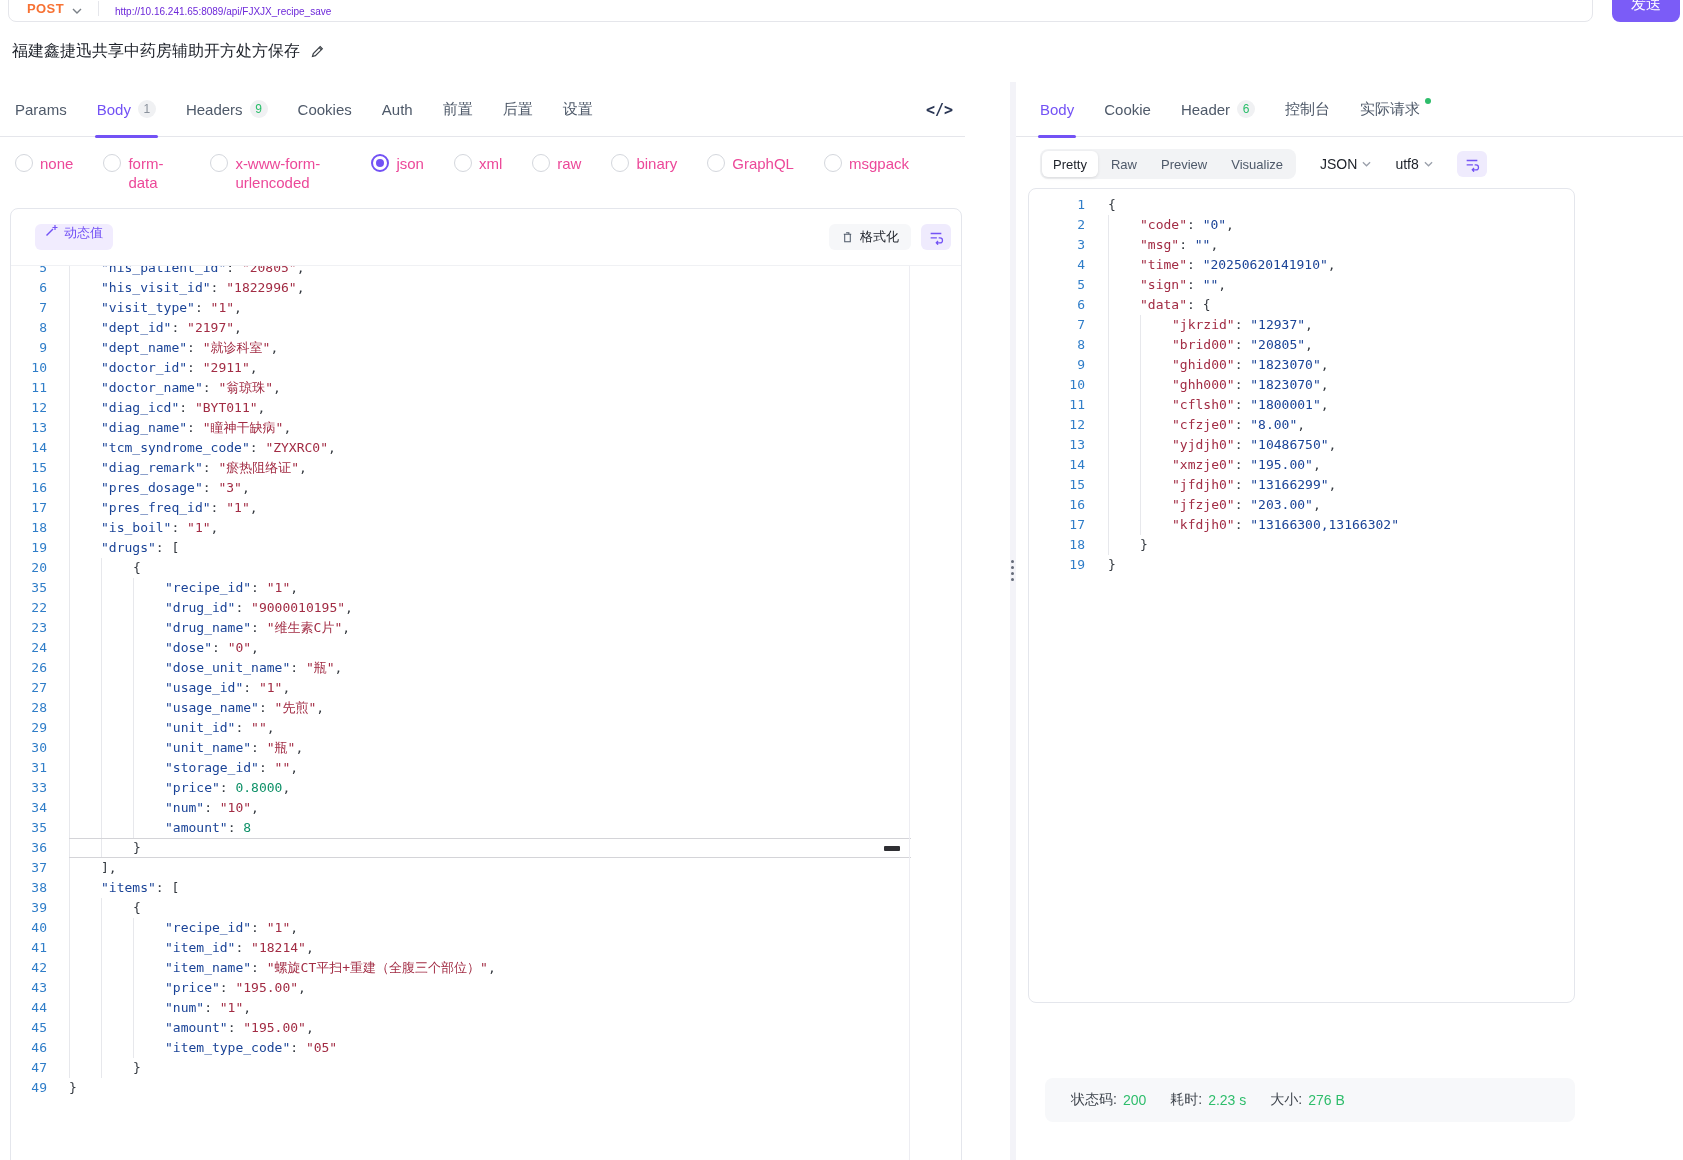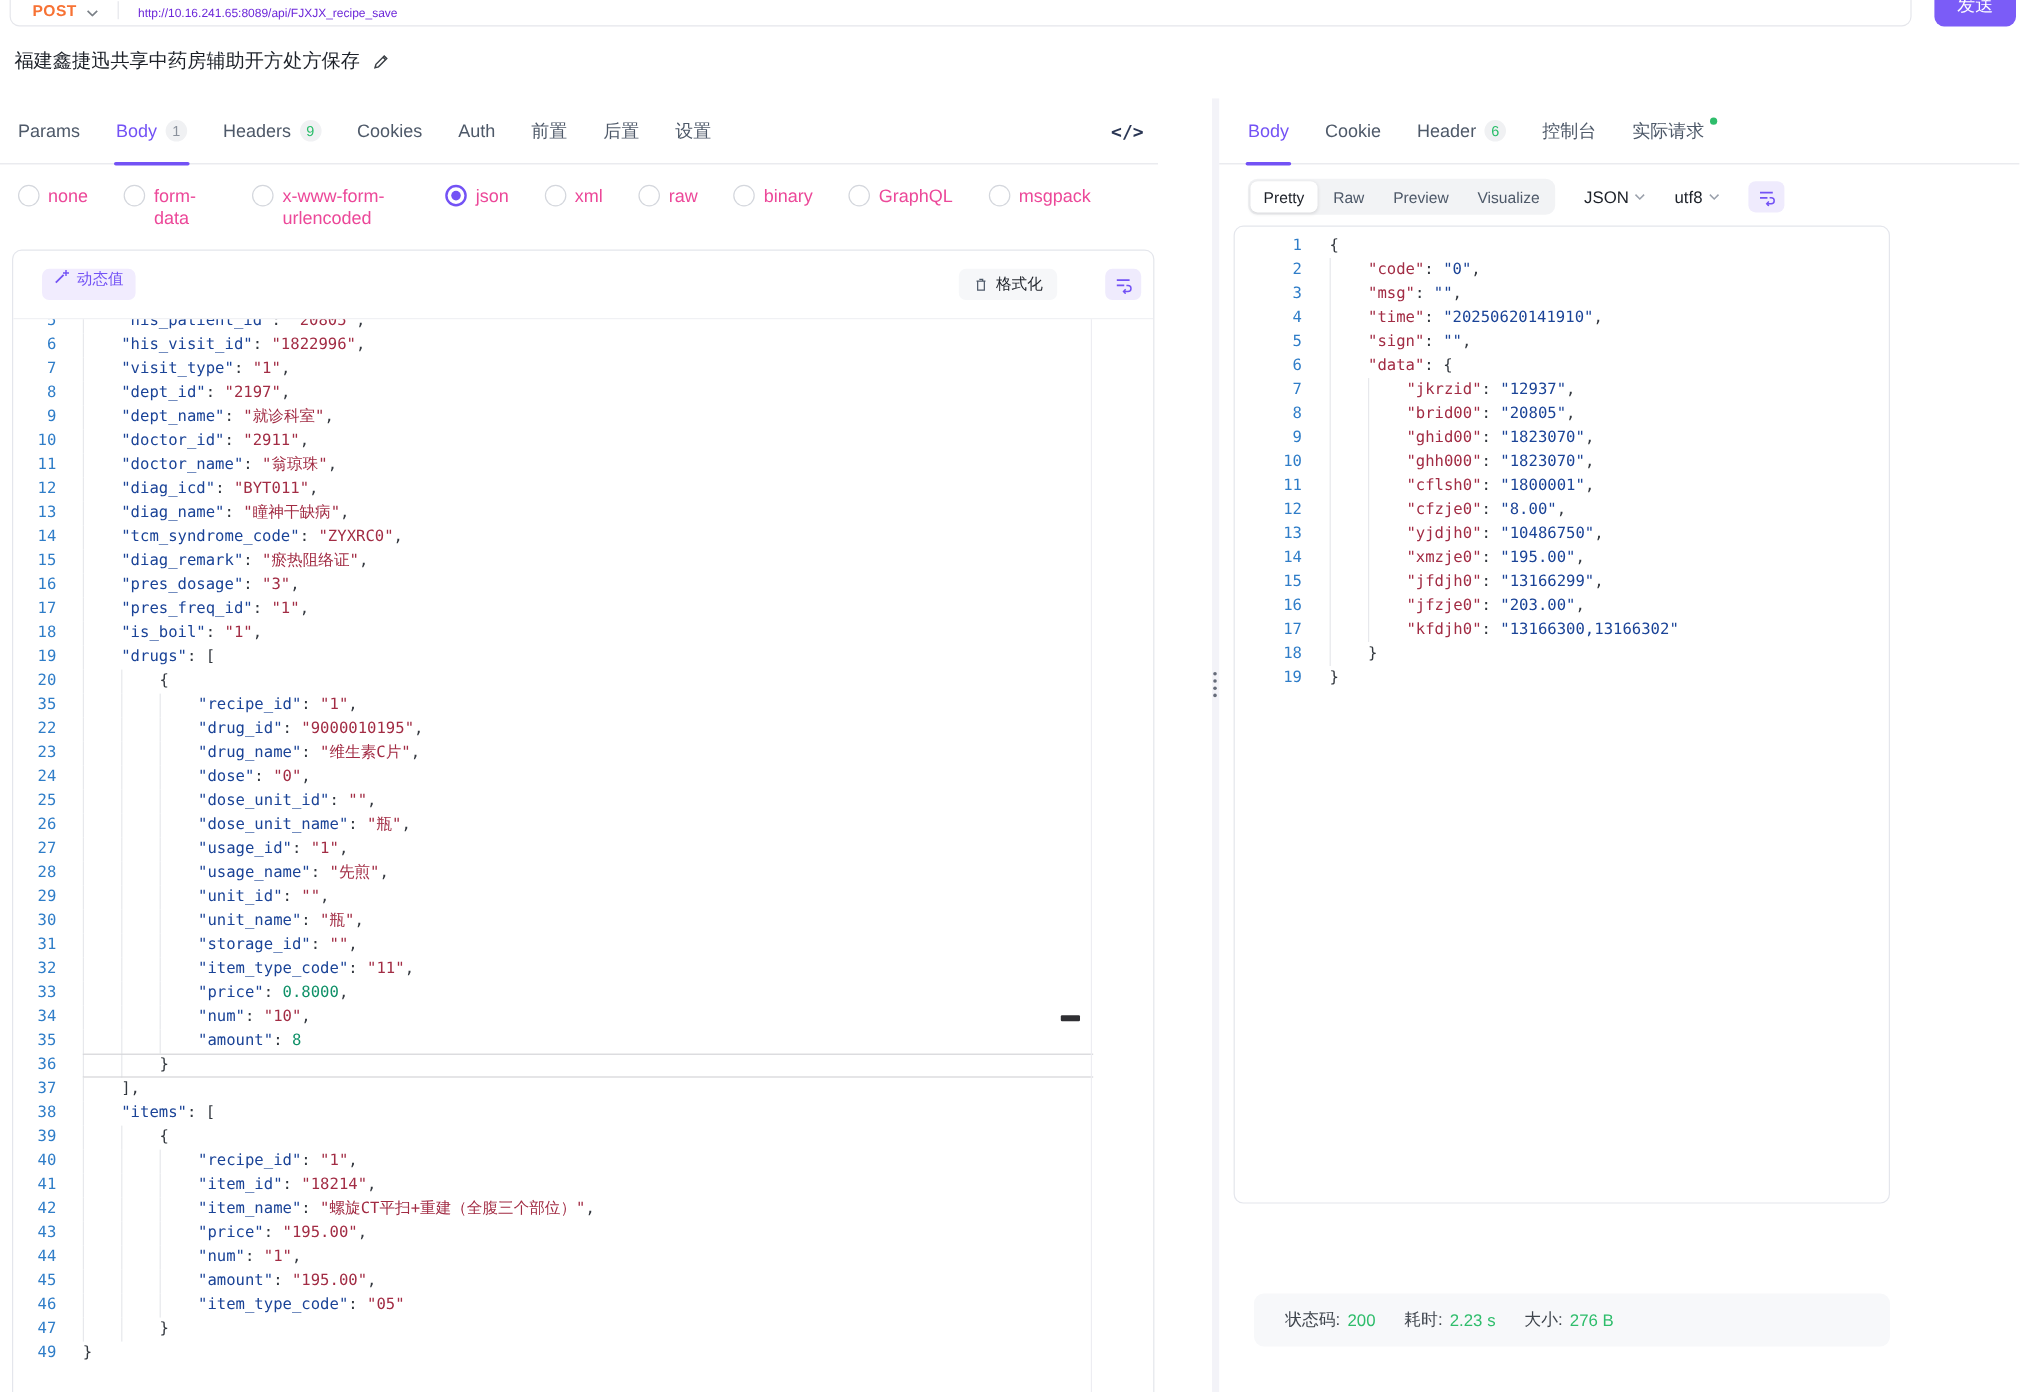--- a/index.html
+++ b/index.html
@@ -51,21 +51,21 @@
   .radio.sel::after{content:"";position:absolute;left:3px;top:3px;width:8px;height:8px;background:#7352f5;border-radius:50%}
   .radio-label{font-size:15px;color:#ec4899;line-height:19px}
   .w52{width:52px}.w106{width:106px}
 
   
   .editor-card{position:absolute;left:10px;top:126px;width:952px;height:1035px;border:1px solid #e4e6ec;
     border-radius:8px 8px 0 0;box-sizing:border-box;background:#fff;overflow:hidden}
   .editor-toolbar{height:57px;display:flex;align-items:center;padding:0 10px 0 24px;border-bottom:1px solid #f0f1f4;box-sizing:border-box}
   .dyn-btn{height:26px;padding:0 10px;background:#f1ecfe;border-radius:6px;color:#7352f5;font-size:13px;
     display:flex;align-items:flex-start;gap:6px;cursor:pointer}
-  .toolbar-right{margin-left:auto;display:flex;align-items:center;gap:40px}
+  .toolbar-right{margin-left:auto;display:flex;align-items:center;gap:10px}
   .fmt-btn{height:26px;padding:0 12px;background:#f6f7f9;border-radius:6px;color:#1d2129;font-size:13px;
     display:flex;align-items:center;gap:6px;cursor:pointer}
   .wrap-btn{width:30px;height:26px;background:#efebfd;border-radius:6px;display:flex;align-items:center;
     justify-content:center;cursor:pointer}
 
   
   .code-area{position:absolute;left:0;top:57px;right:0;bottom:0;overflow:hidden;
     font-family:"DejaVu Sans Mono",monospace;font-size:13px}
   .code-area .inner{margin-top:-8px}
   .cl{display:flex;height:20px;line-height:20px;position:relative}
@@ -298,24 +298,20 @@
           </div>
           <div class="cl">
             <span class="ln">23</span>
             <span class="lc"><span class="ind"></span><span class="ind"></span><span class="ind"></span><span class="k1">"drug_name"</span><span class="pt">: </span><span class="v1">"维生素C片"</span><span class="pt">,</span></span>
           </div>
           <div class="cl">
             <span class="ln">24</span>
             <span class="lc"><span class="ind"></span><span class="ind"></span><span class="ind"></span><span class="k1">"dose"</span><span class="pt">: </span><span class="v1">"0"</span><span class="pt">,</span></span>
           </div>
           <div class="cl">
-            <span class="ln">25</span>
-            <span class="lc"><span class="ind"></span><span class="ind"></span><span class="ind"></span><span class="k1">"dose_unit_id"</span><span class="pt">: </span><span class="v1">""</span><span class="pt">,</span></span>
-          </div>
-          <div class="cl">
             <span class="ln">26</span>
             <span class="lc"><span class="ind"></span><span class="ind"></span><span class="ind"></span><span class="k1">"dose_unit_name"</span><span class="pt">: </span><span class="v1">"瓶"</span><span class="pt">,</span></span>
           </div>
           <div class="cl">
             <span class="ln">27</span>
             <span class="lc"><span class="ind"></span><span class="ind"></span><span class="ind"></span><span class="k1">"usage_id"</span><span class="pt">: </span><span class="v1">"1"</span><span class="pt">,</span></span>
           </div>
           <div class="cl">
             <span class="ln">28</span>
             <span class="lc"><span class="ind"></span><span class="ind"></span><span class="ind"></span><span class="k1">"usage_name"</span><span class="pt">: </span><span class="v1">"先煎"</span><span class="pt">,</span></span>
@@ -324,24 +320,20 @@
             <span class="ln">29</span>
             <span class="lc"><span class="ind"></span><span class="ind"></span><span class="ind"></span><span class="k1">"unit_id"</span><span class="pt">: </span><span class="v1">""</span><span class="pt">,</span></span>
           </div>
           <div class="cl">
             <span class="ln">30</span>
             <span class="lc"><span class="ind"></span><span class="ind"></span><span class="ind"></span><span class="k1">"unit_name"</span><span class="pt">: </span><span class="v1">"瓶"</span><span class="pt">,</span></span>
           </div>
           <div class="cl">
             <span class="ln">31</span>
             <span class="lc"><span class="ind"></span><span class="ind"></span><span class="ind"></span><span class="k1">"storage_id"</span><span class="pt">: </span><span class="v1">""</span><span class="pt">,</span></span>
-          </div>
-          <div class="cl">
-            <span class="ln">32</span>
-            <span class="lc"><span class="ind"></span><span class="ind"></span><span class="ind"></span><span class="k1">"item_type_code"</span><span class="pt">: </span><span class="v1">"11"</span><span class="pt">,</span></span>
           </div>
           <div class="cl">
             <span class="ln">33</span>
             <span class="lc"><span class="ind"></span><span class="ind"></span><span class="ind"></span><span class="k1">"price"</span><span class="pt">: </span><span class="num">0.8000</span><span class="pt">,</span></span>
           </div>
           <div class="cl">
             <span class="ln">34</span>
             <span class="lc"><span class="ind"></span><span class="ind"></span><span class="ind"></span><span class="k1">"num"</span><span class="pt">: </span><span class="v1">"10"</span><span class="pt">,</span></span>
           </div>
           <div class="cl">

